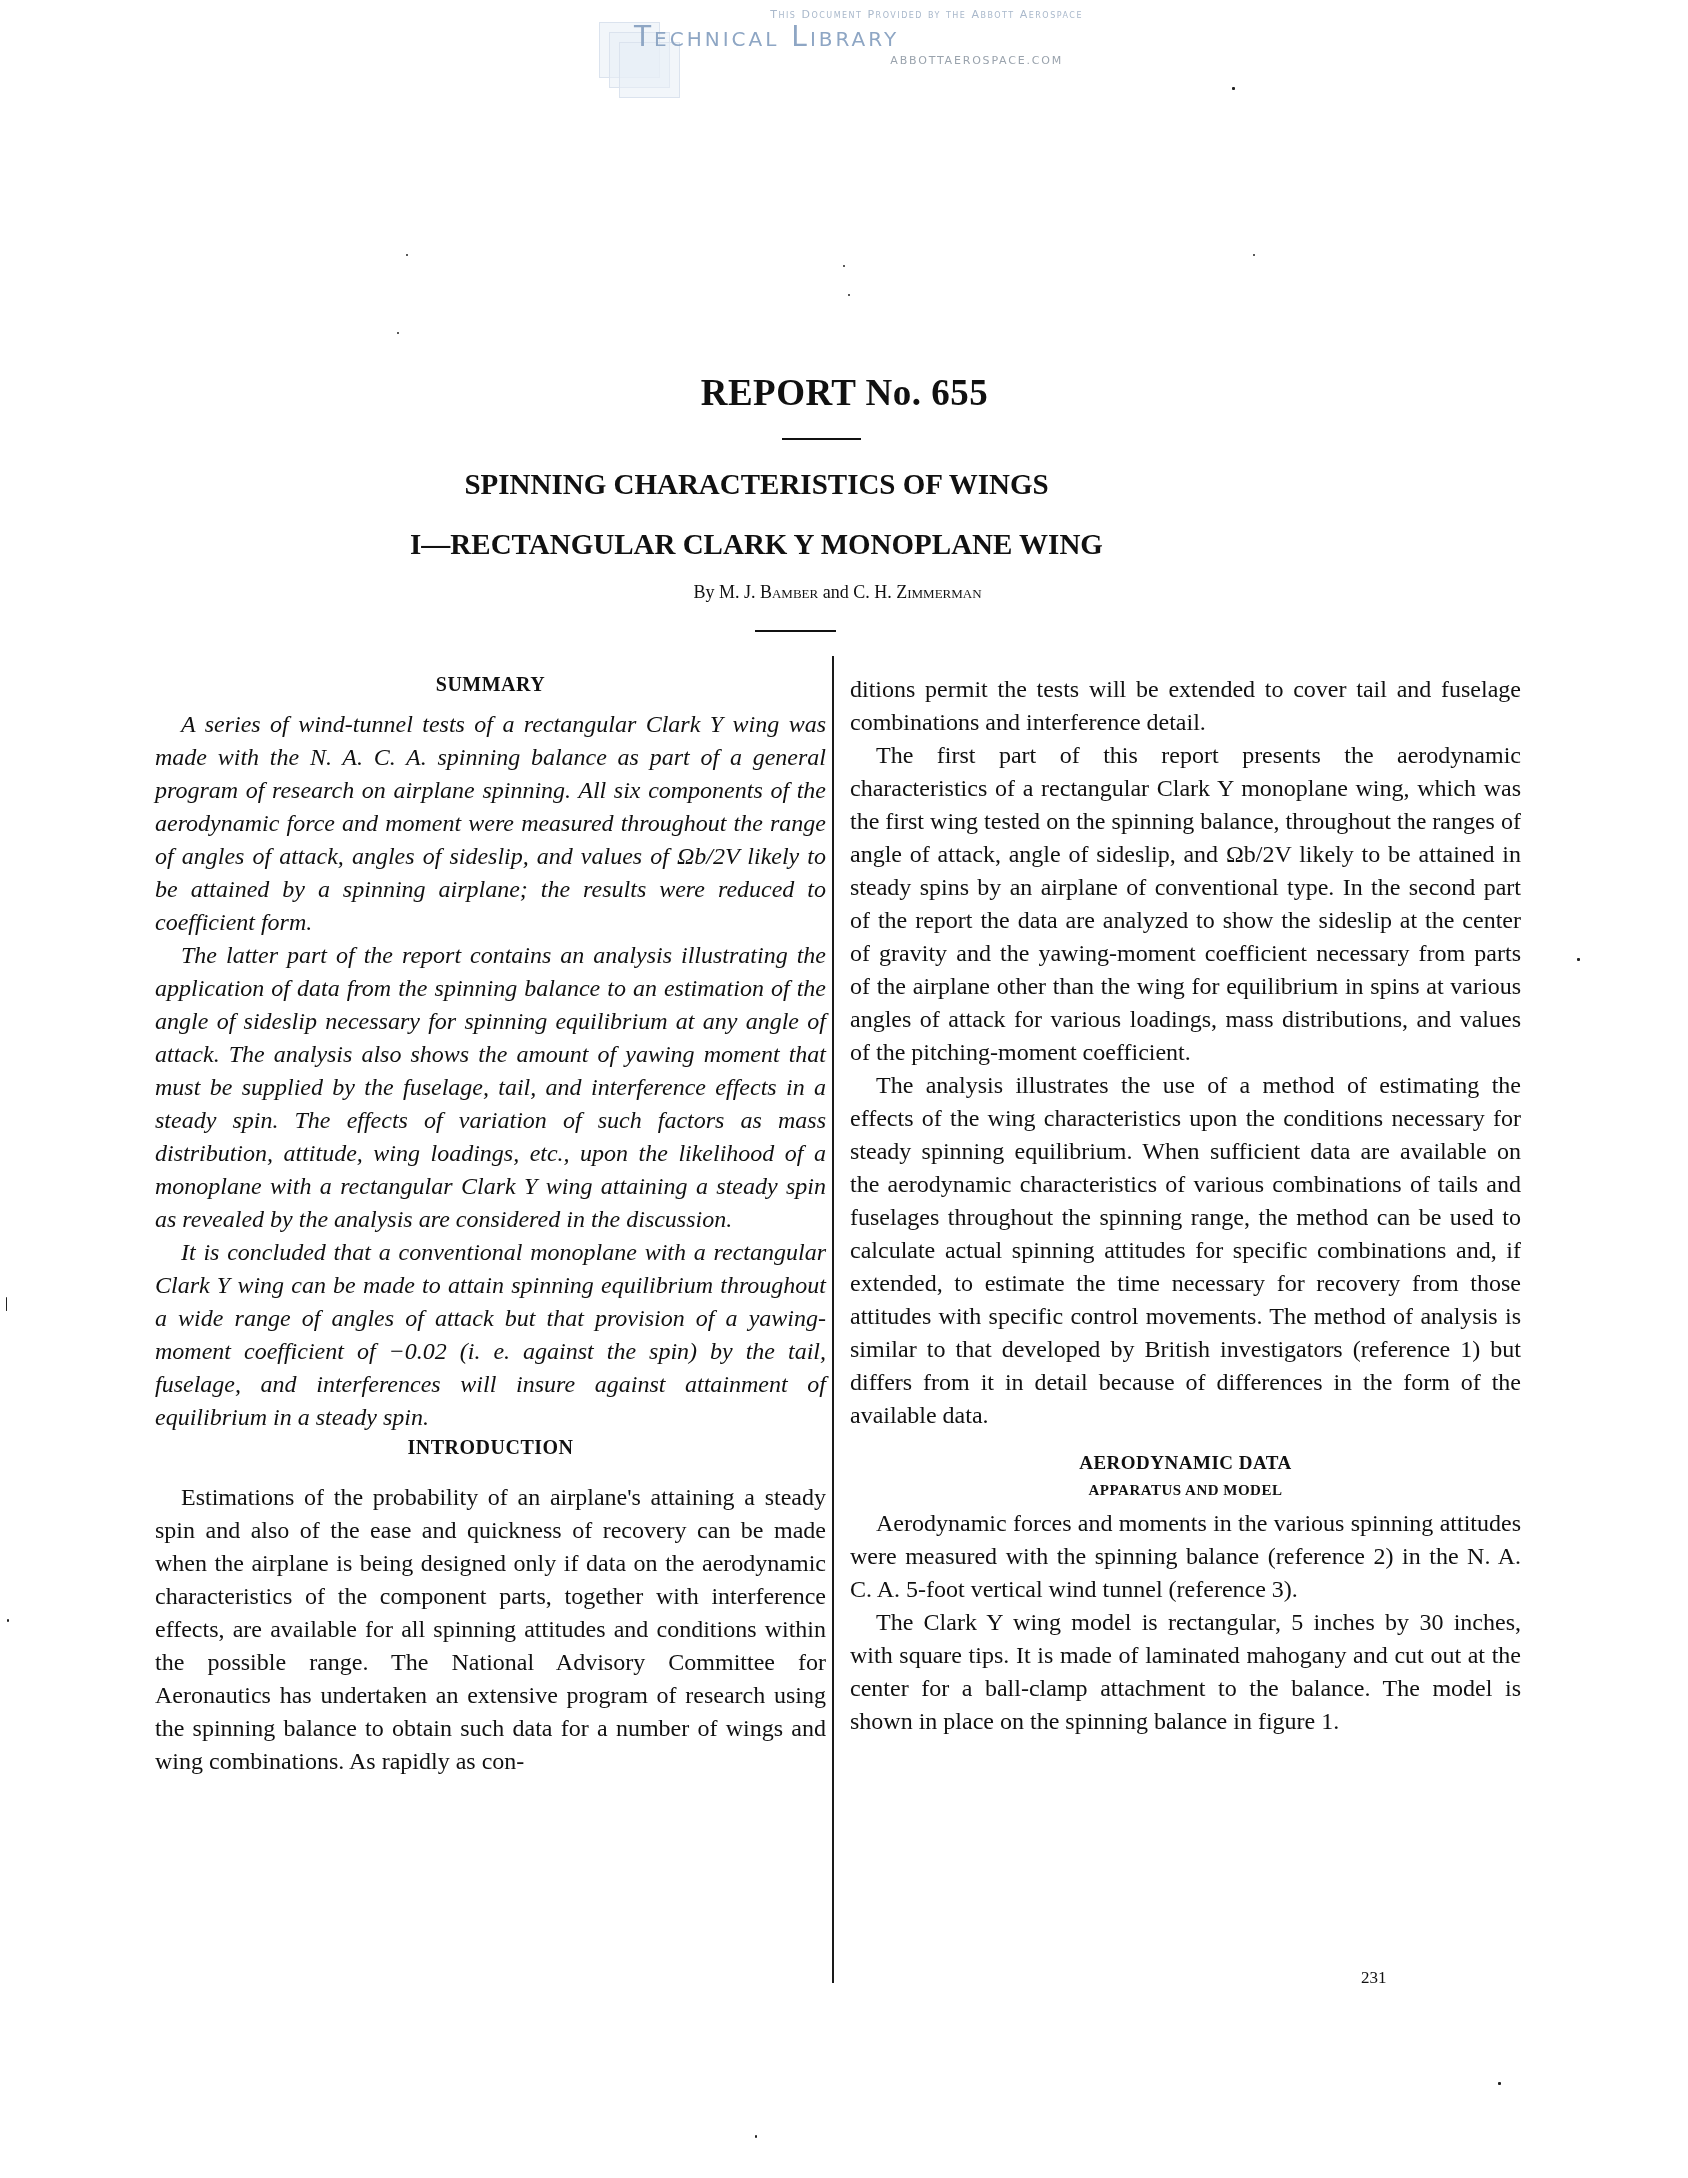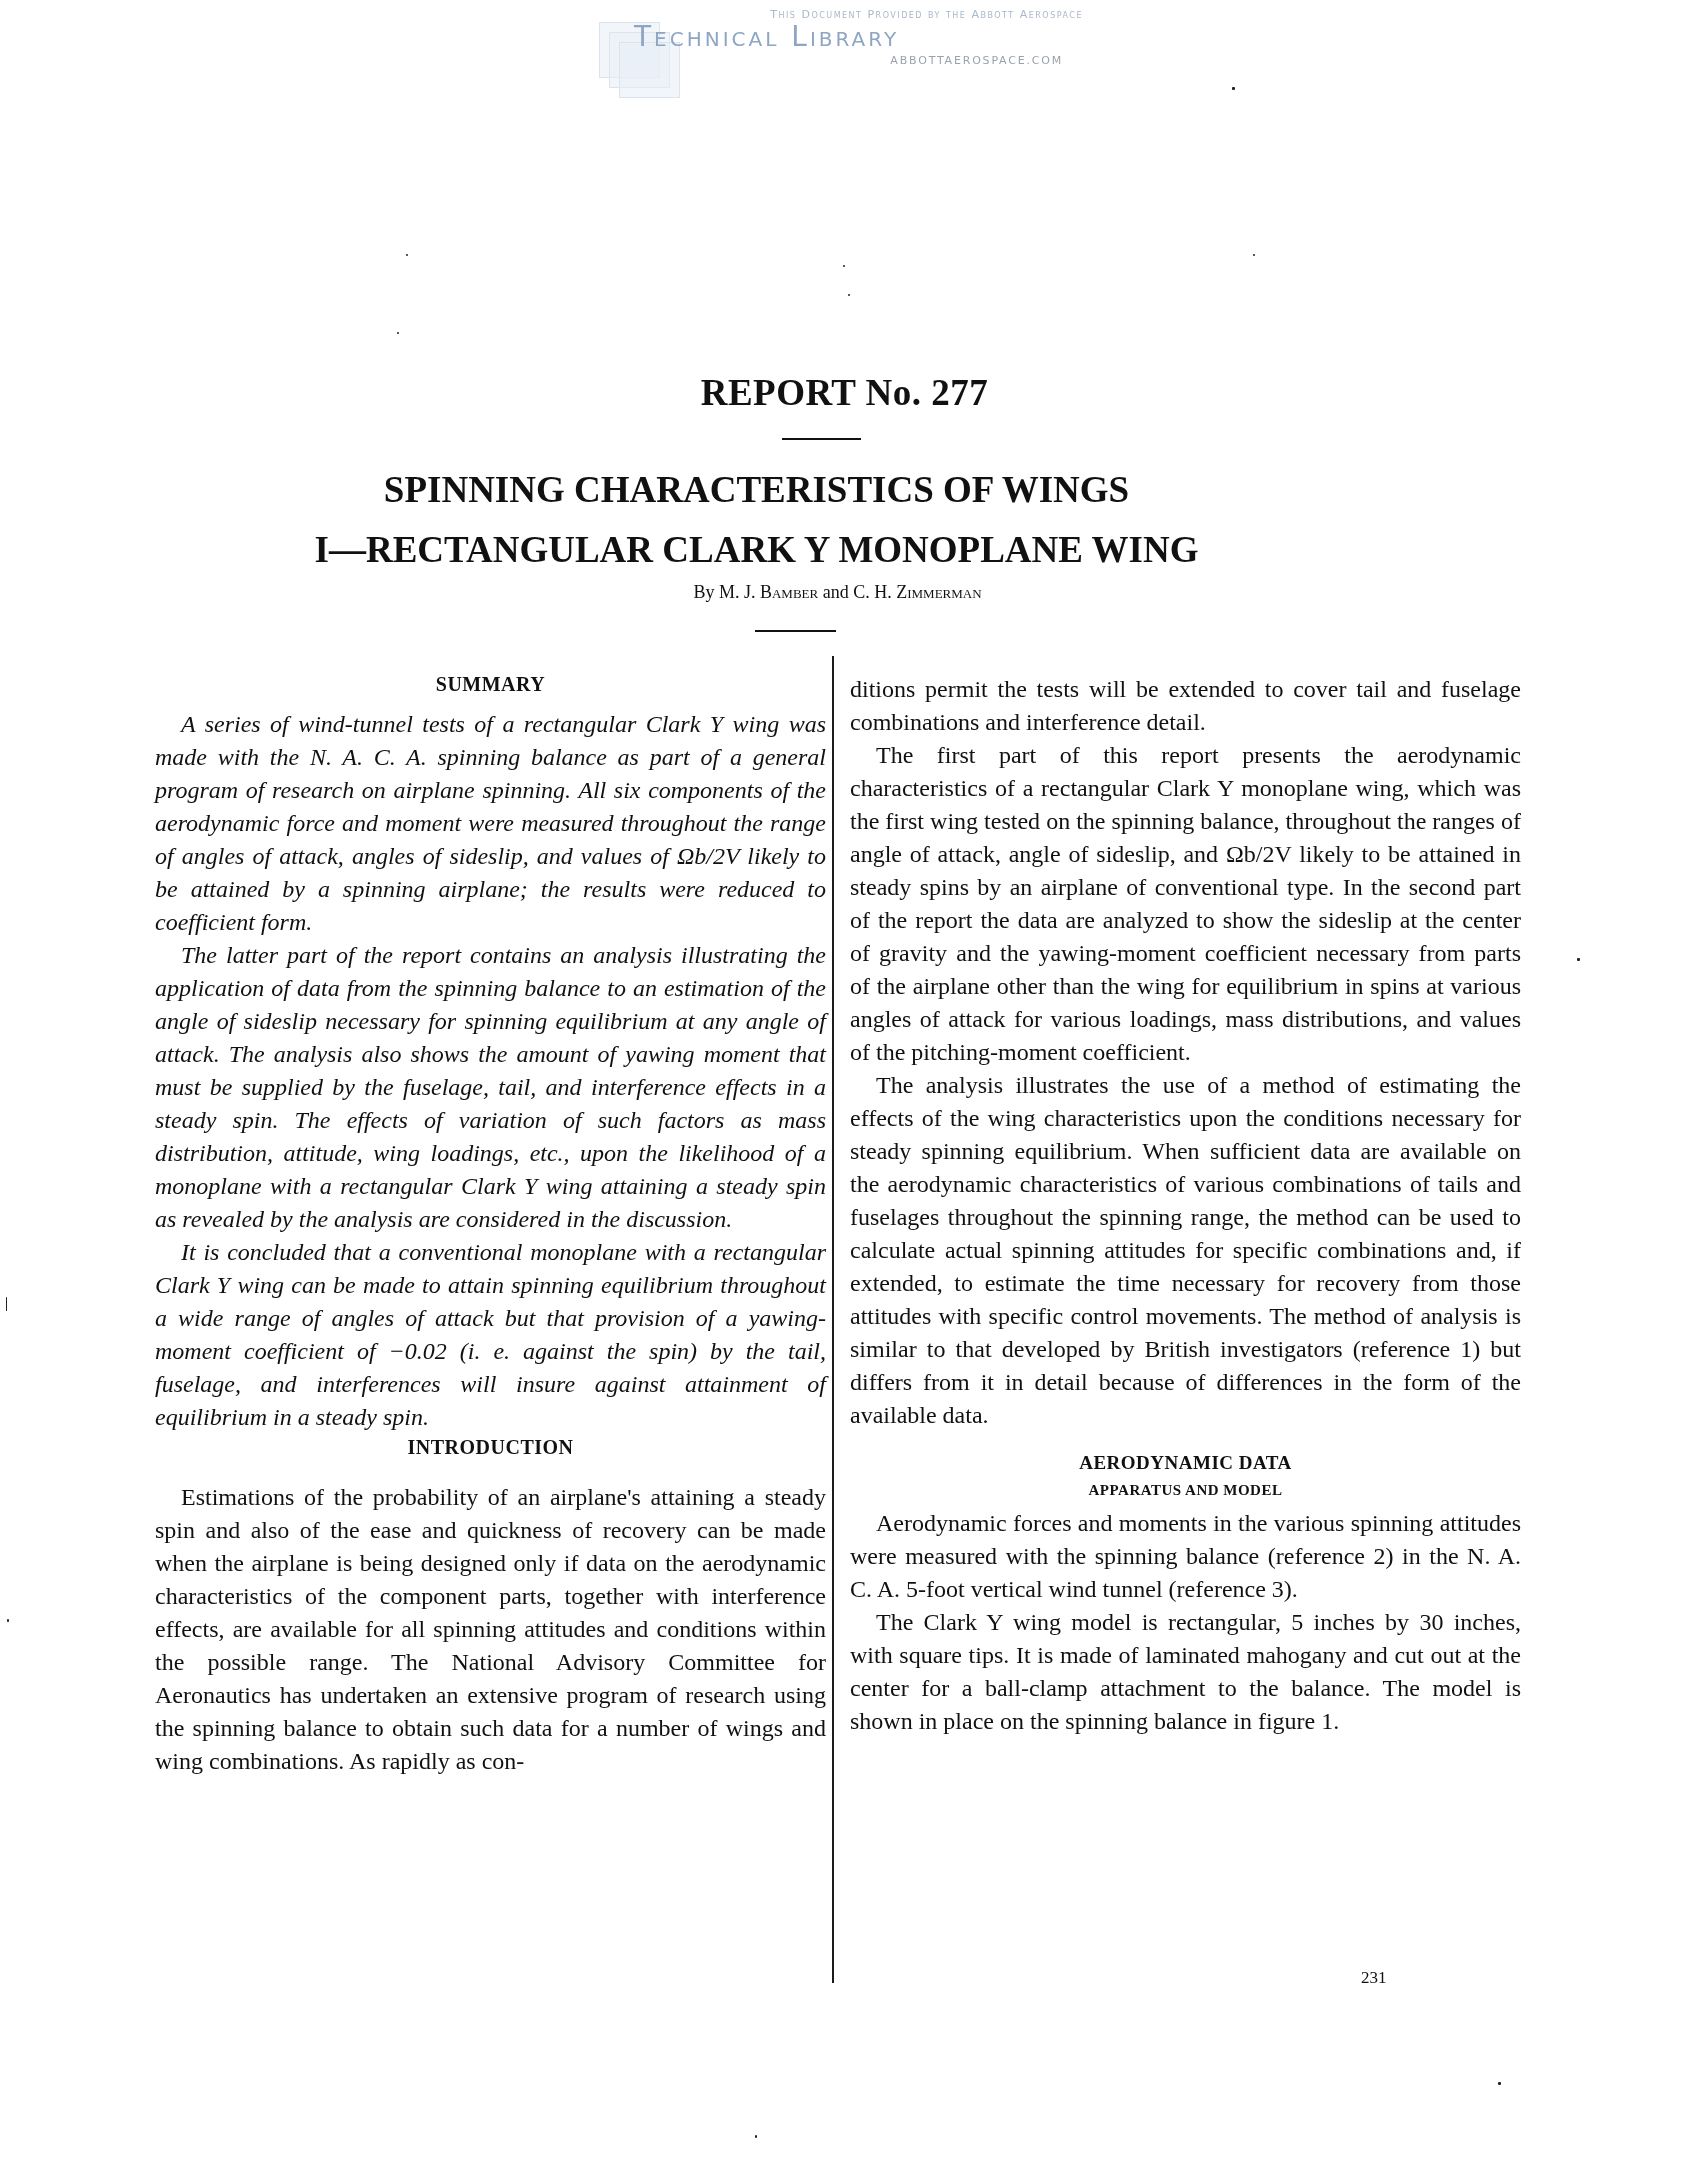--- a/index.html
+++ b/index.html
@@ -16,21 +16,21 @@
       font-family: "DejaVu Sans", sans-serif; font-size: 28px; letter-spacing: 3px; color: #8ea6c4; font-variant: small-caps; white-space: nowrap; line-height: 30px; }
     .wm-line3 { position: absolute; left: 0; top: 50px; width: 469px; text-align: right;
       font-family: "DejaVu Sans", sans-serif; font-size: 11px; letter-spacing: 1.8px; color: #9aa3ad; white-space: nowrap; }
 
     .speck { position: absolute; background: #222; border-radius: 1px; }
 
     .report-no { position: absolute; left: 0; width: 1689px; top: 371px; text-align: center;
       font-family: "Liberation Serif", serif; font-weight: bold; font-size: 37px; letter-spacing: 0.5px; }
     .rule { position: absolute; height: 2px; background: #111; }
     .title1, .title2 { position: absolute; left: 0; width: 1513px; text-align: center;
-      font-family: "Liberation Serif", serif; font-weight: bold; font-size: 37px; }
+      font-family: "Liberation Serif", serif; font-weight: bold; font-size: 29px; }
     .title1 { top: 468px; }
     .title2 { top: 528px; }
     .authors { position: absolute; left: 0; width: 1675px; top: 582px; text-align: center;
       font-family: "Liberation Serif", serif; font-size: 18px; }
     .authors .sc { font-variant: small-caps; }
 
     .col { position: absolute; top: 653px; width: 671px; margin-top: 20px; }
     .col-left { left: 155px; }
     .col-right { left: 850px; top: 653px; }
     .divider { position: absolute; left: 832px; top: 656px; width: 2px; height: 1327px; background: #1a1a1a; }
@@ -62,21 +62,21 @@
 <div class="speck" style="left:848px;top:294px;width:2px;height:2px;"></div>
 <div class="speck" style="left:1253px;top:254px;width:2px;height:2px;"></div>
 <div class="speck" style="left:406px;top:254px;width:2px;height:2px;"></div>
 <div class="speck" style="left:397px;top:332px;width:2px;height:2px;"></div>
 <div class="speck" style="left:1577px;top:958px;width:3px;height:3px;"></div>
 <div class="speck" style="left:1498px;top:2082px;width:3px;height:3px;"></div>
 <div class="speck" style="left:755px;top:2135px;width:2px;height:3px;"></div>
 <div class="speck" style="left:6px;top:1297px;width:1px;height:14px;"></div>
 <div class="speck" style="left:7px;top:1619px;width:2px;height:3px;"></div>
 
-<div class="report-no">REPORT No. 277</div>
+<div class="report-no">REPORT No. 655</div>
 <div class="rule" style="left:782px;top:438px;width:79px;"></div>
 <div class="title1">SPINNING CHARACTERISTICS OF WINGS</div>
 <div class="title2">I—RECTANGULAR CLARK Y MONOPLANE WING</div>
 <div class="authors">
   <span>By M. J. </span><span class="sc">Bamber</span><span> and C. H. </span><span class="sc">Zimmerman</span>
 </div>
 <div class="rule" style="left:755px;top:630px;width:81px;"></div>
 
 <div class="col col-left">
   <div class="sec-head" style="margin-bottom:12px;">SUMMARY</div>

